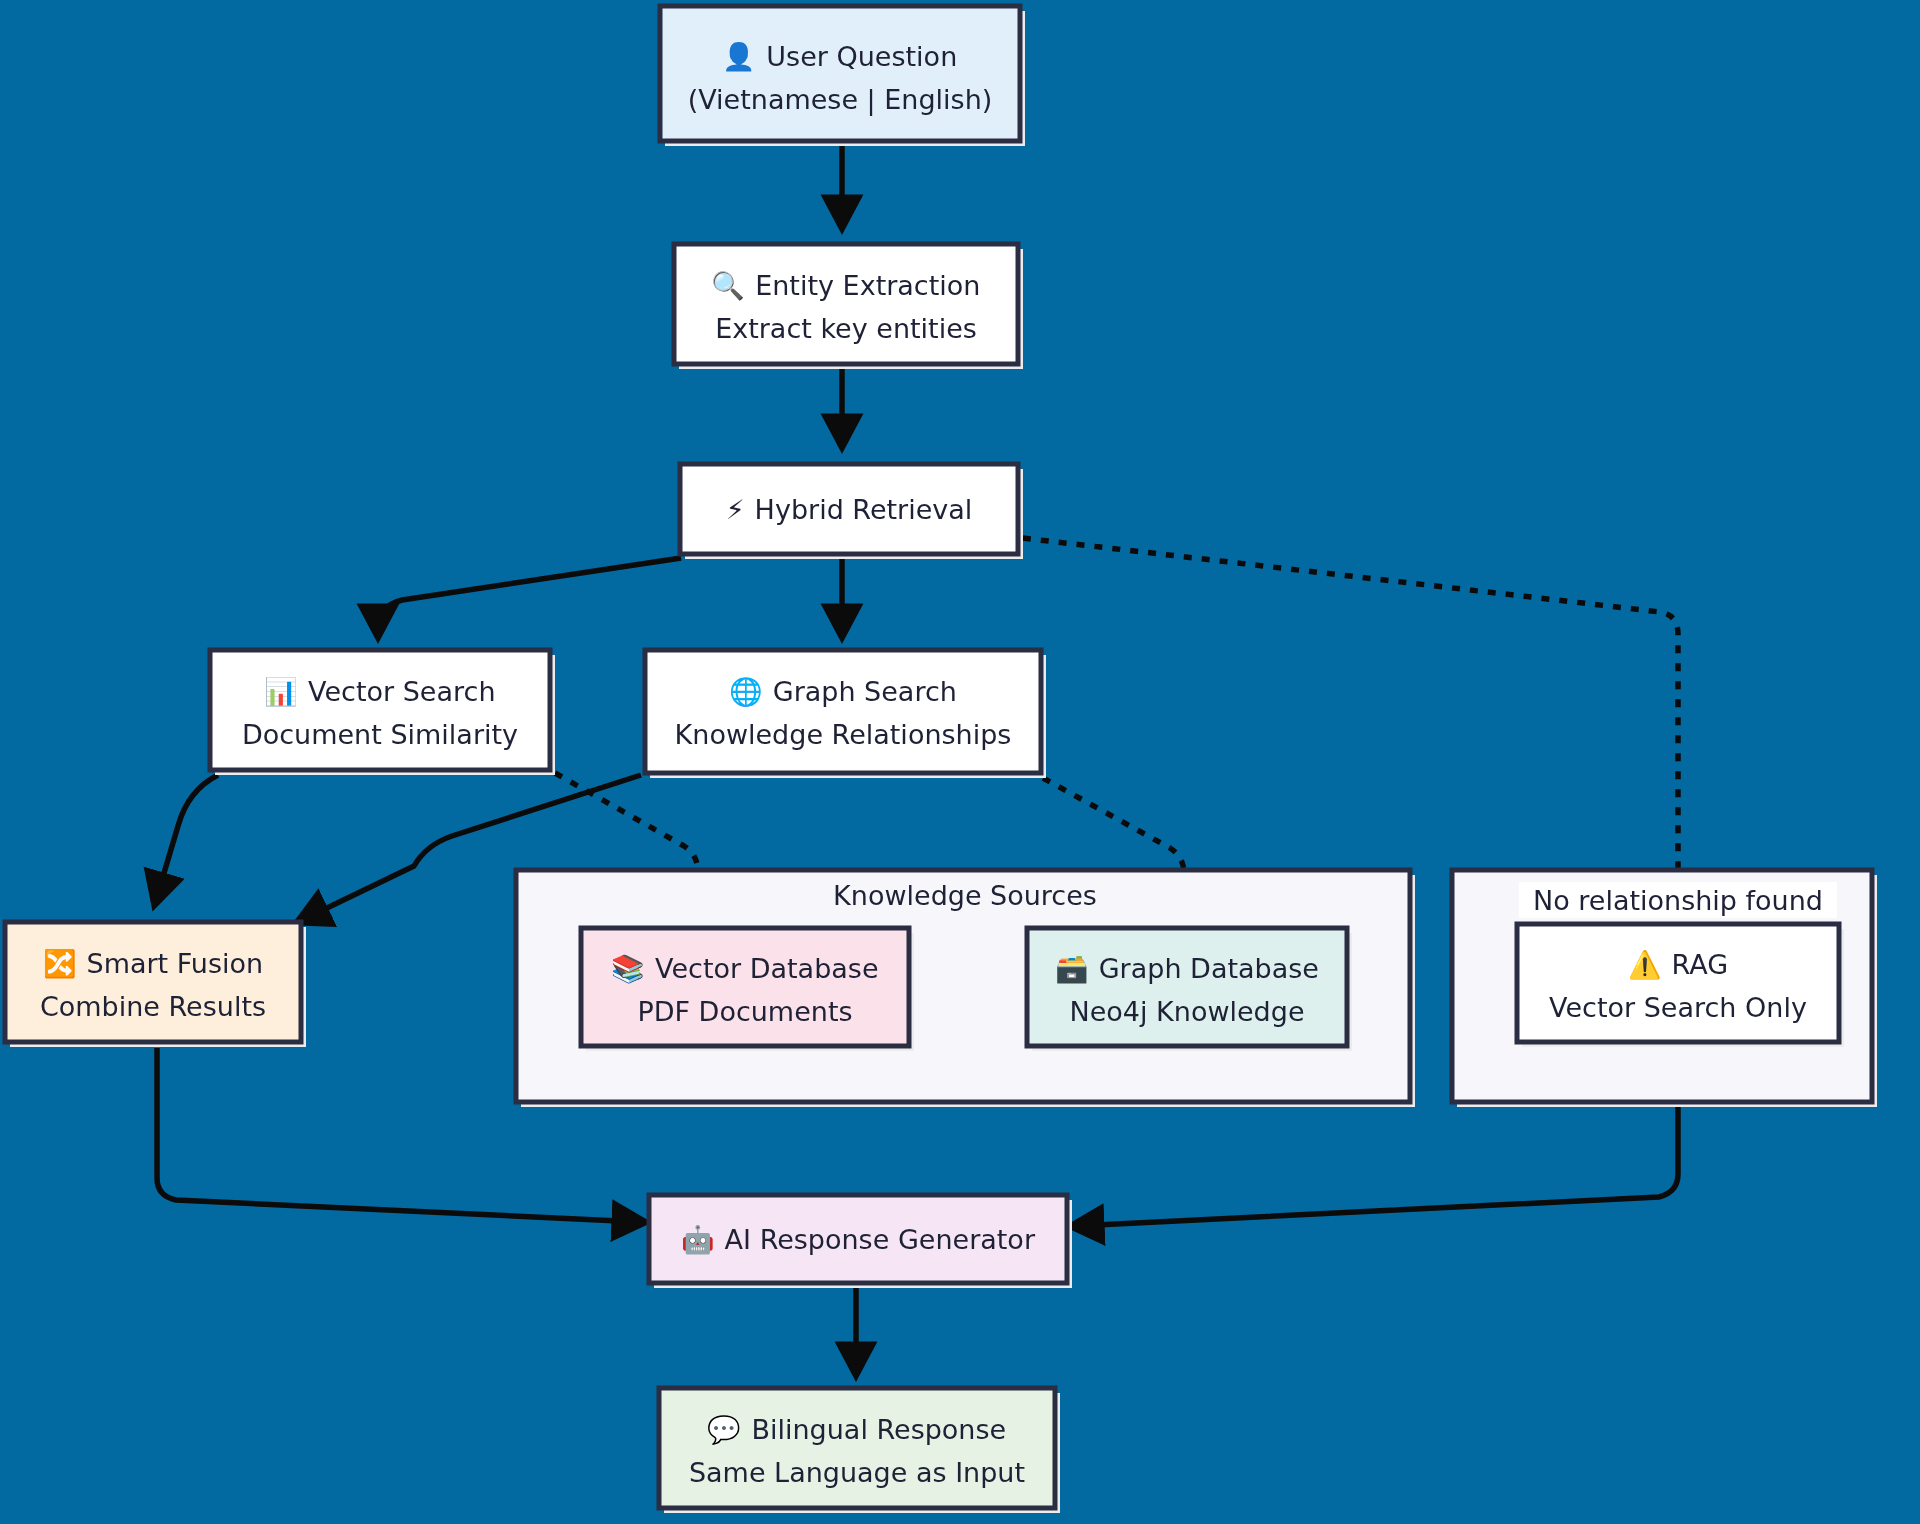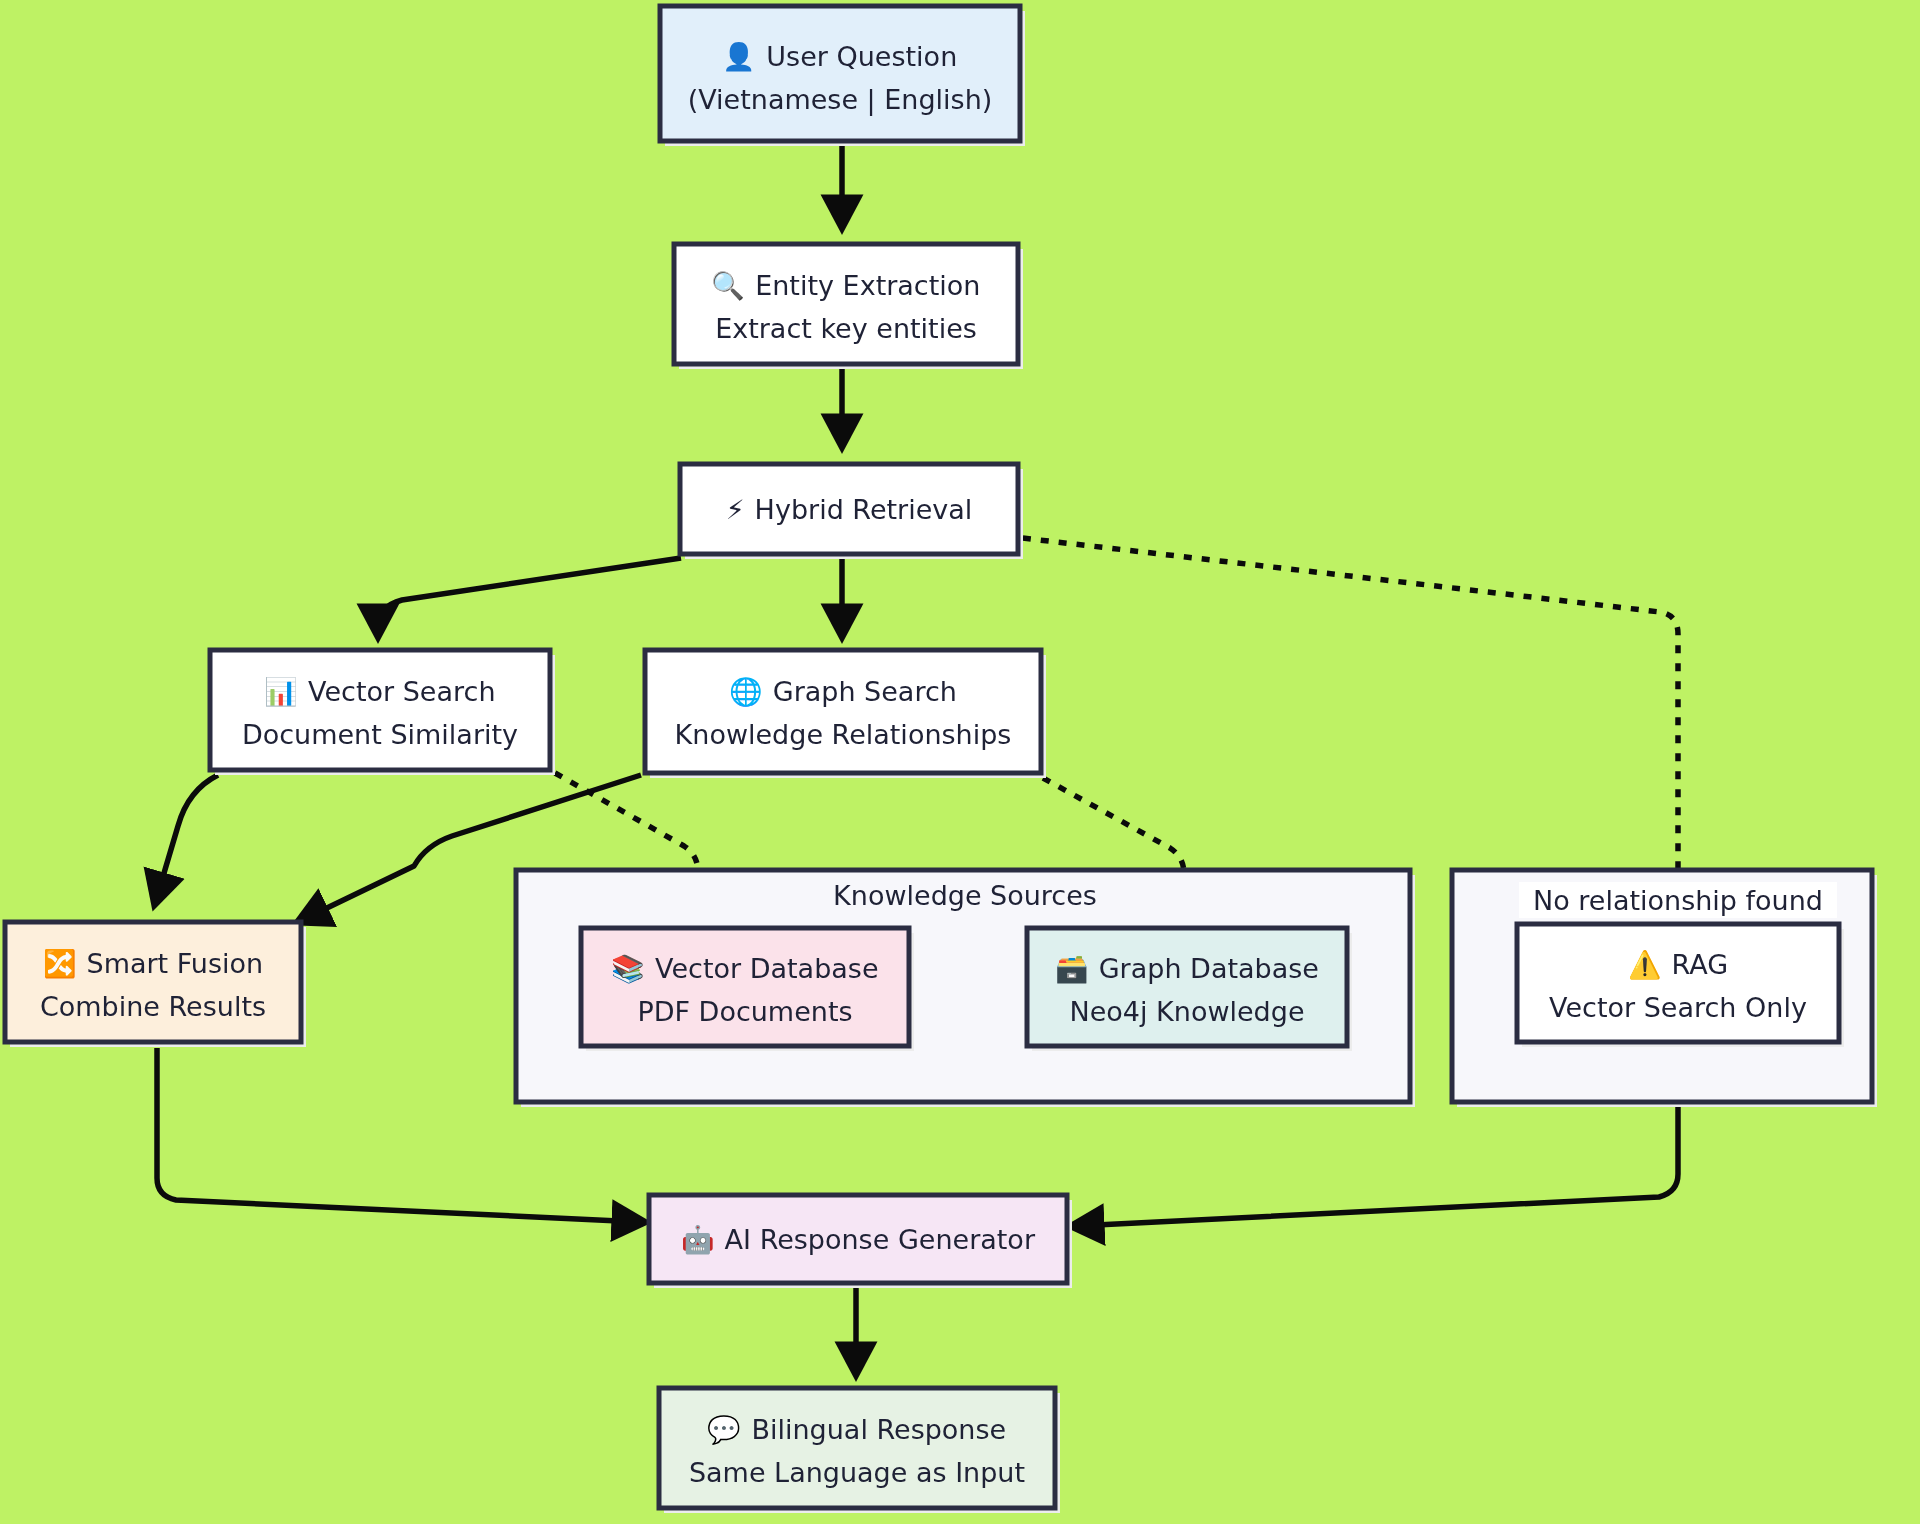--- a/index.html
+++ b/index.html
@@ -7,21 +7,21 @@
     padding: 0;
     background: #ffffff;
   }
   body {
     font-family: "DejaVu Sans", sans-serif;
   }
   #diagram-root {
     position: relative;
     width: 1920px;
     height: 1524px;
-    background: #bef264;
+    background: #0369a1;
     overflow: hidden;
     text-decoration: underline;
   }
   svg.layer {
     position: absolute;
     top: 0;
     left: 0;
     width: 1920px;
     height: 1524px;
   }

